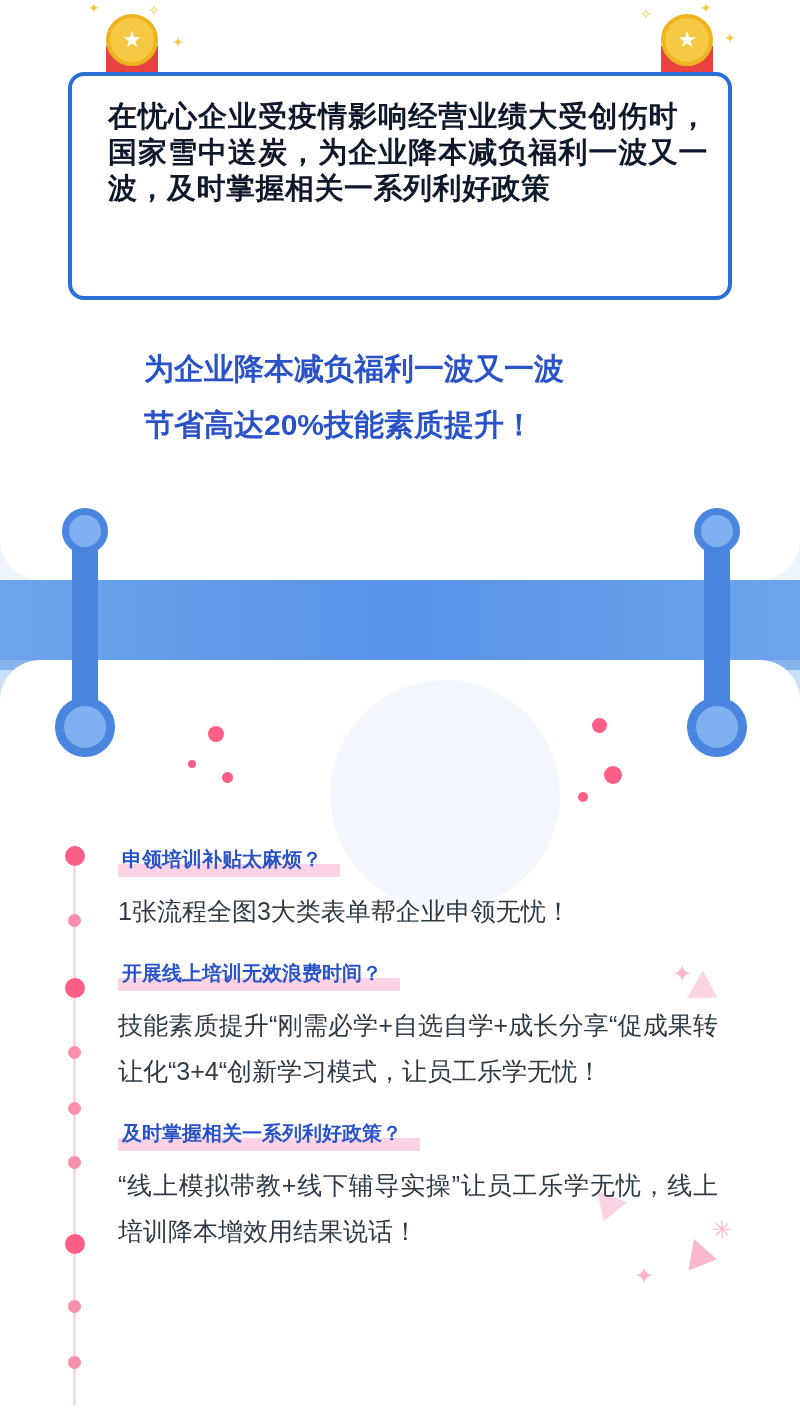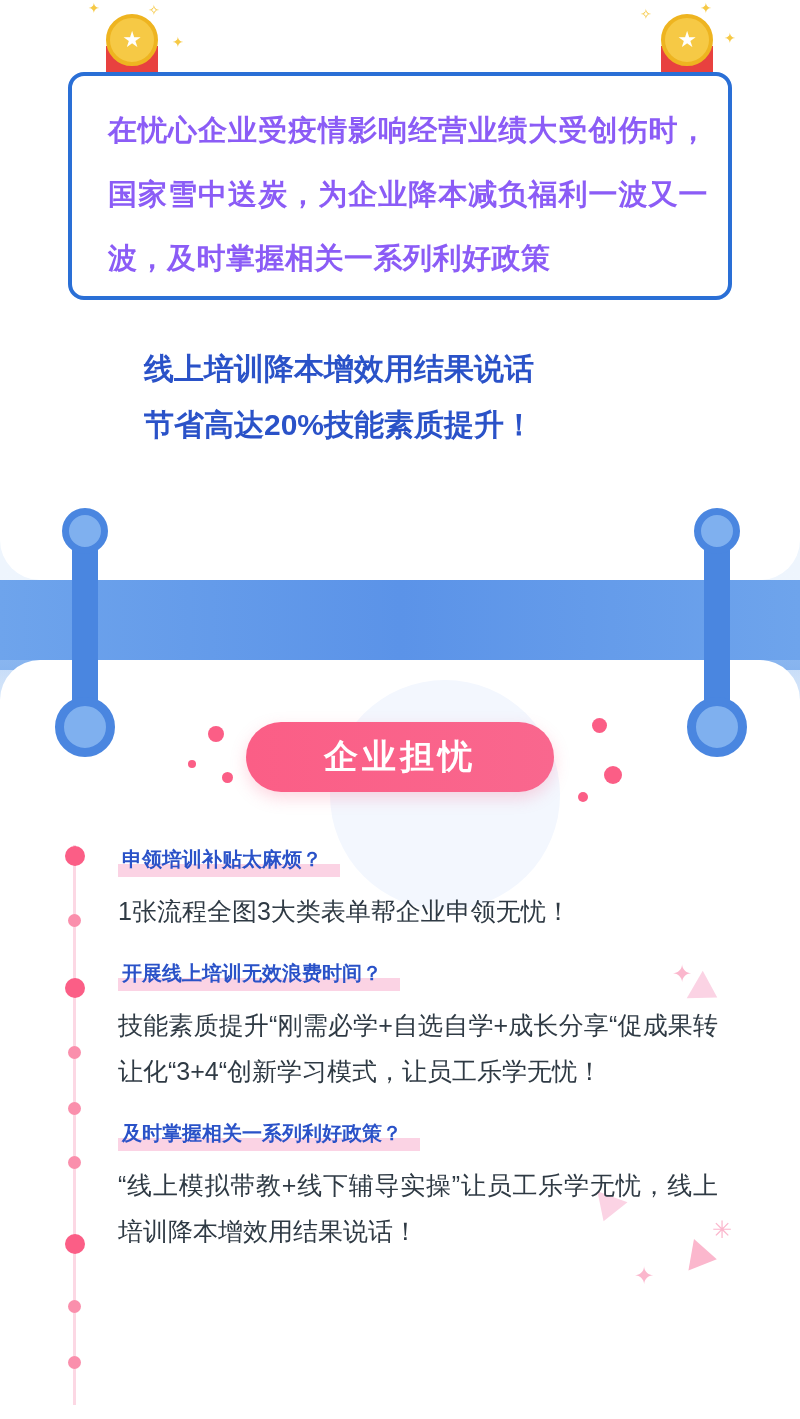--- a/index.html
+++ b/index.html
@@ -39,23 +39,23 @@
     height: 228px;
     border: 4px solid #2a6fd6;
     border-radius: 16px;
     background: #ffffff;
   }
   .quote-text {
     position: absolute;
     left: 36px;
     top: 22px;
     width: 600px;
-    color: #8b5cf6;
+    color: #0f172a;
     font-size: 29px;
-    line-height: 64px;
+    line-height: 36px;
     font-weight: 700;
     letter-spacing: 0.5px;
     text-align: justify;
   }
 
   
   .medal {
     position: absolute;
     width: 64px;
     height: 90px;
@@ -298,44 +298,41 @@
   <div class="sparkle" style="left:640px; top:6px;">✧</div>
   <div class="sparkle" style="left:724px; top:30px;">✦</div>
   <div class="sparkle" style="left:700px; top:0px;">✦</div>
 
   <div class="quote-box">
     <div class="quote-text">在忧心企业受疫情影响经营业绩大受创伤时，国家雪中送炭，为企业降本减负福利一波又一波，及时掌握相关一系列利好政策</div>
   </div>
 
   <div class="highlight-wrap">
     <div class="hl-line">
-      <span>线上培训降本增效用结果说话</span>
+      <span>为企业降本减负福利一波又一波</span>
     </div>
     <br>
     <div class="hl-line">
       <span>节省高达20%技能素质提升！</span>
     </div>
   </div>
 
   <div class="blue-band"></div>
   <div class="band-fade"></div>
 
   <div class="lower-card"></div>
   <div class="lower-blob"></div>
 
   <div class="hanger left"></div>
   <div class="hanger right"></div>
   <div class="ring l-top"></div>
   <div class="ring l-bot"></div>
   <div class="ring r-top"></div>
   <div class="ring r-bot"></div>
 
-  <div class="pill">
-    <span>企业担忧</span>
-  </div>
   <div class="dot-deco" style="left:208px; top:726px; width:16px; height:16px;"></div>
   <div class="dot-deco" style="left:222px; top:772px; width:11px; height:11px;"></div>
   <div class="dot-deco" style="left:188px; top:760px; width:8px;  height:8px;"></div>
   <div class="dot-deco" style="left:592px; top:718px; width:15px; height:15px;"></div>
   <div class="dot-deco" style="left:604px; top:766px; width:18px; height:18px;"></div>
   <div class="dot-deco" style="left:578px; top:792px; width:10px; height:10px;"></div>
 
   <div class="deco star" style="left:672px; top:962px;">✦</div>
   <div class="deco" style="left:690px; top:978px;">
     <div class="tri" style="transform:rotate(120deg);"></div>

